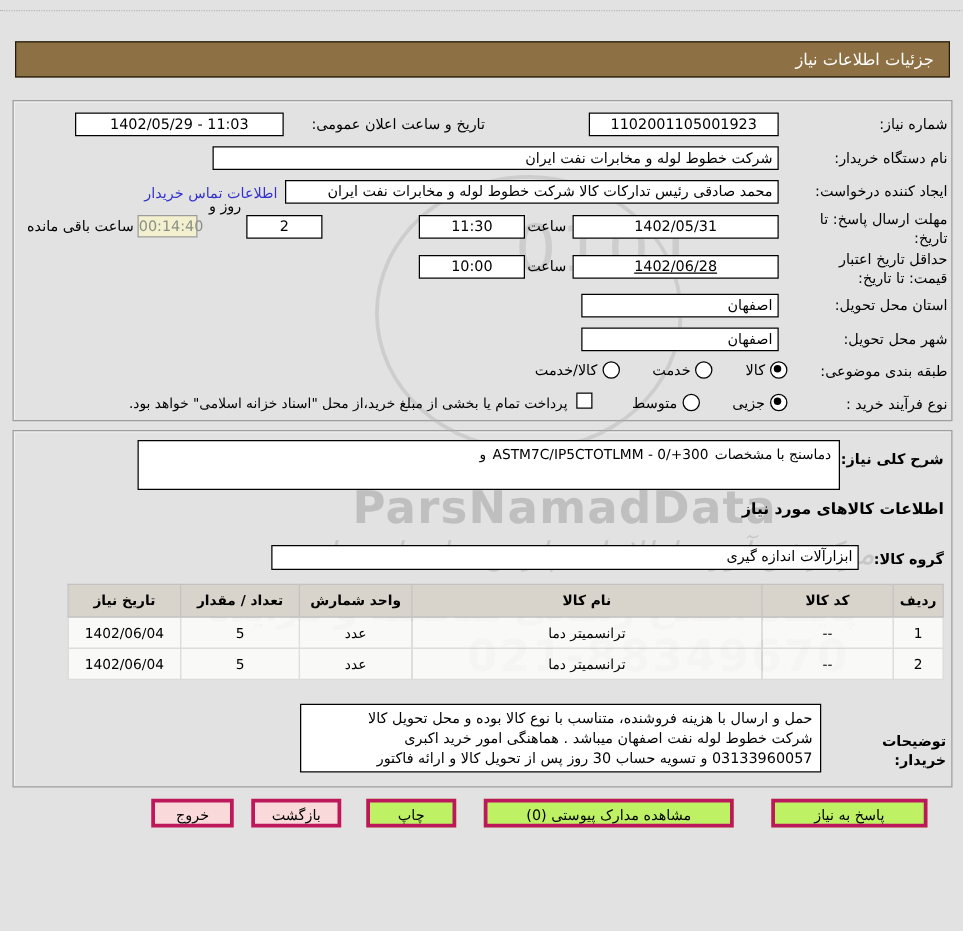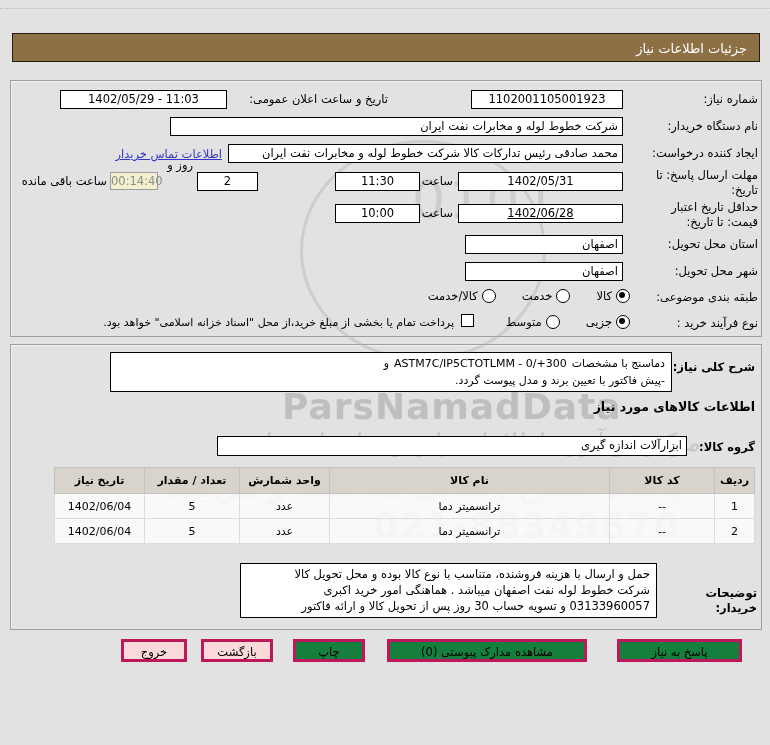--- a/index.html
+++ b/index.html
@@ -33,21 +33,21 @@
     height:19px;line-height:17px;box-sizing:border-box;font-size:11.5px;
     padding:0 4px;white-space:nowrap;overflow:hidden;
   }
   .center{text-align:center;}
   .ltr{direction:ltr;unicode-bidi:isolate;}
   .countdown{
     position:absolute;z-index:2;background:#f3f0cf;border:1px solid #9c9c9c;
     height:18px;line-height:16px;box-sizing:border-box;font-size:11.5px;
     text-align:center;color:#8b8f85;direction:ltr;
   }
-  .link{position:absolute;z-index:2;color:#3333cc;font-size:11.5px;cursor:pointer;white-space:nowrap;text-decoration:underline;}
+  .link{position:absolute;z-index:2;color:#3333cc;font-size:11.5px;cursor:pointer;white-space:nowrap;}
   
   .optrow{position:absolute;z-index:2;display:flex;flex-direction:row;gap:26px;align-items:center;height:16px;}
   .opt{display:flex;align-items:center;gap:4px;}
   .radio{
     width:12px;height:12px;border:1px solid #000;border-radius:50%;
     background:#fff;display:inline-block;position:relative;flex:0 0 auto;
   }
   .radio.selected::after{
     content:"";position:absolute;top:2px;left:2px;width:6px;height:6px;
     border-radius:50%;background:#000;
@@ -76,21 +76,21 @@
   .gtable td{
     background:rgba(251,251,249,0.87);border:1px solid #dcdcdc;
     height:24px;text-align:center;padding:0 2px;white-space:nowrap;overflow:hidden;
   }
   
   .btnrow{position:absolute;top:639px;right:28px;z-index:2;display:flex;flex-direction:row;align-items:center;}
   .btn{
     height:23px;line-height:21px;box-sizing:border-box;border:3px solid #be185d;
     text-align:center;font-size:11.5px;cursor:pointer;white-space:nowrap;
   }
-  .btn-green{background:#15803d;}
+  .btn-green{background:#bef264;}
   .btn-pink{background:#f9d9d9;}
   
   .wm{position:absolute;z-index:1;pointer-events:none;white-space:nowrap;}
   .wm-circle{
     top:140px;left:300px;width:240px;height:215px;border:3px solid rgba(175,175,175,0.40);
     border-radius:50%;
   }
   .wm-digits{
     top:172px;left:412px;font-size:52px;line-height:56px;font-weight:normal;
     color:rgba(165,165,165,0.33);letter-spacing:4px;direction:ltr;text-align:left;
@@ -183,21 +183,20 @@
 
 <div class="panel panel2"></div>
 
 <div class="flabel bold" style="top:360px;right:15px;width:85px;">شرح کلی نیاز:</div>
 <div class="bigbox" style="top:352px;right:98px;width:562px;height:40px;">
   <div class="descline1">
     <span>دماسنج با مشخصات</span>
     <span class="ltr">ASTM7C/IP5CTOTLMM - 0/+300</span>
     <span>و</span>
   </div>
-  <div>-پیش فاکتور با تعیین برند و مدل پیوست گردد.</div>
 </div>
 
 <div class="flabel bold" style="top:399px;right:15px;width:200px;font-size:12.5px;text-align:right;">اطلاعات کالاهای مورد نیاز</div>
 
 <div class="flabel bold" style="top:440px;right:15px;width:70px;">گروه کالا:</div>
 <div class="vbox" style="top:436px;right:83px;width:470px;height:20px;padding-left:44px;">ابزارآلات اندازه گیری</div>
 
 <table class="gtable" dir="rtl">
   <colgroup>
       <col style="width:40px">

